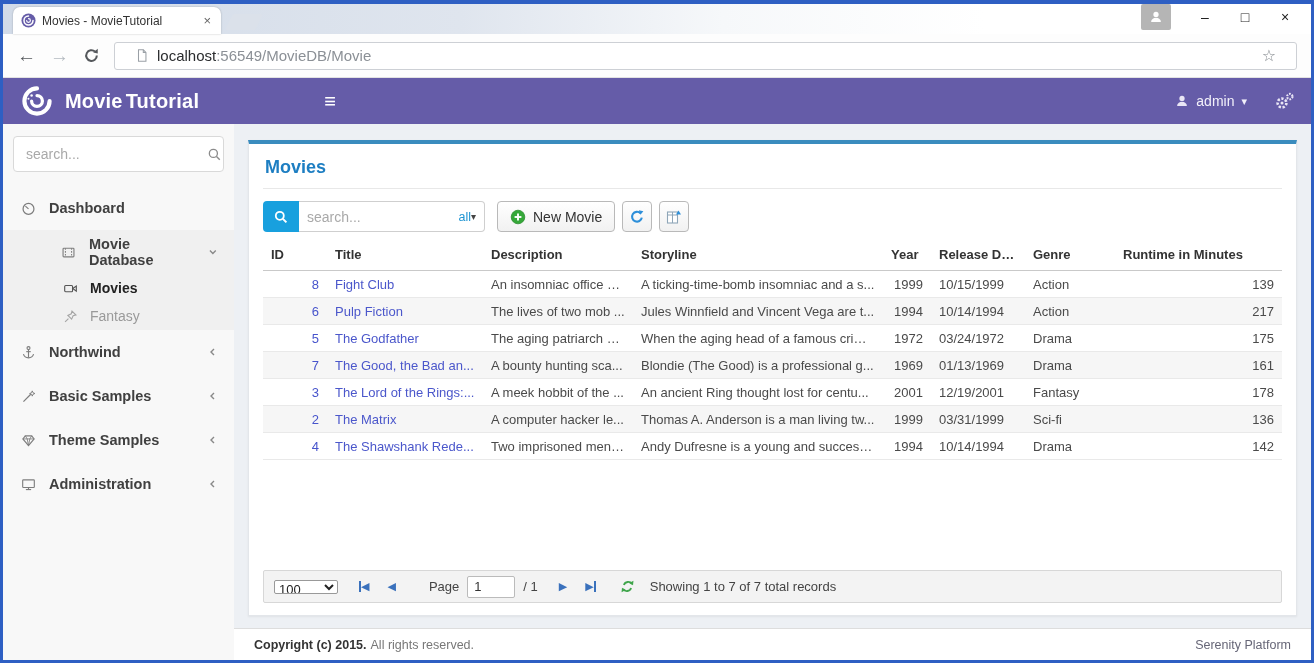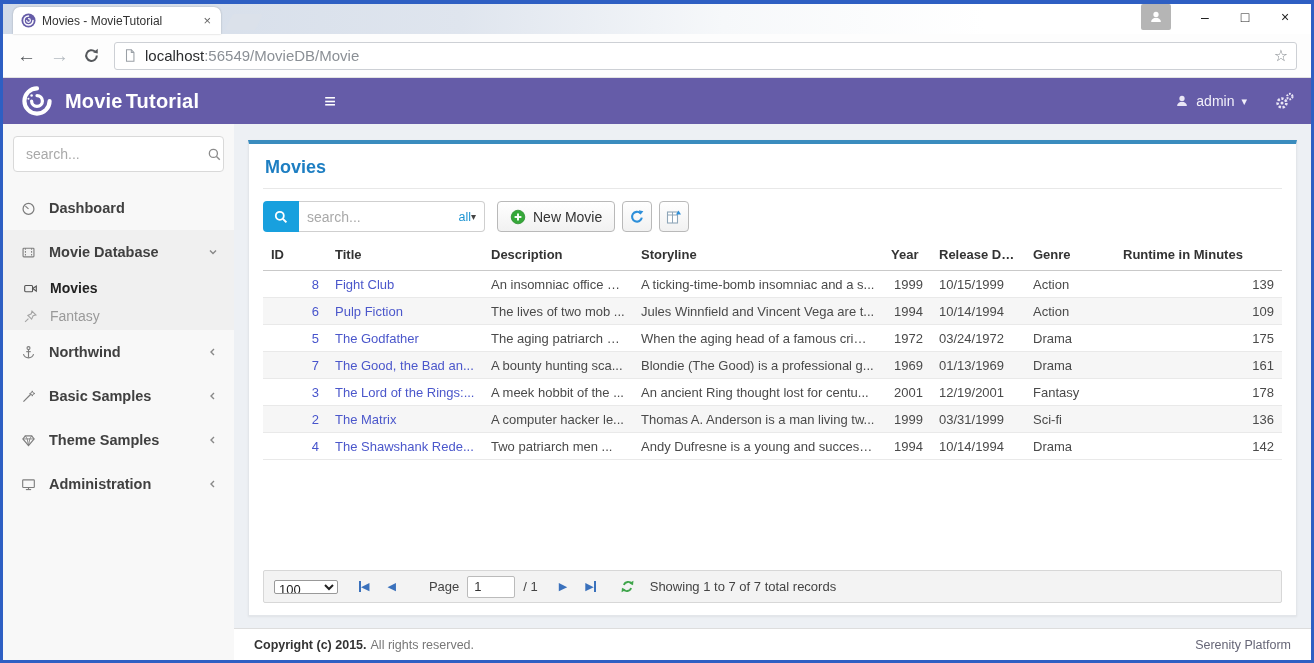--- a/index.html
+++ b/index.html
@@ -17,21 +17,21 @@
   .newtab { width:30px; height:16px; background:#dbe1ea; margin:0 0 4px 8px; transform:skewX(-25deg); border-radius:2px; }
   .winctl { position:absolute; right:6px; top:0; display:flex; align-items:center; gap:0; }
   .profile-btn { width:30px; height:26px; background:#b5b5b5; border-radius:2px; display:flex; align-items:center;
                  justify-content:center; margin-right:14px; cursor:pointer; }
   .ctl { width:40px; text-align:center; font-size:14px; color:#222; padding:3px 0; cursor:pointer; }
   .btoolbar { height:44px; background:#fdfdfd; border-bottom:1px solid #e2e2e2; display:flex; align-items:center;
               padding:0 14px; gap:14px; flex:none; }
   .navarrow { font-size:19px; font-weight:bold; color:#55585c; cursor:pointer; line-height:1; }
   .navarrow.fwd { color:#b4bac0; }
   .urlbox { flex:1; height:28px; border:1px solid #cdd0d5; border-radius:3px; background:#fff; display:flex;
-            align-items:center; padding:0 8px; gap:8px; }
+            align-items:center; padding:0 20px; gap:8px; }
   .urltext { font-size:15px; color:#2a2c2e; }
   .urltext .rest { color:#8b9096; }
   .star { margin-left:auto; font-size:16px; color:#868b90; cursor:pointer; }
 
   
   .appheader { height:46px; background:#655ca8; display:flex; align-items:center; padding:6px 16px; flex:none; color:#fff; }
   .logo { width:36px; height:36px; margin-right:10px; }
   .brand { font-size:20px; font-weight:bold; letter-spacing:.2px; display:flex; gap:3px; }
   .hamburger { margin-left:125px; font-size:20px; cursor:pointer; color:#fff; }
   .hdr-right { margin-left:auto; display:flex; align-items:center; gap:26px; }
@@ -43,21 +43,21 @@
   .bodyrow { flex:1; display:flex; min-height:0; }
   .sidebar { width:231px; background:#f8f8f8; flex:none; padding-top:12px; }
   .sb-search { margin:0 10px 14px; height:36px; border:1px solid #d9d9d9; border-radius:4px; background:#fff;
                display:flex; align-items:center; padding:0 12px; }
   .sb-search input { border:none; outline:none; flex:1; font-size:14px; color:#444; background:transparent;
                      font-family:inherit; }
   .sb-search input::placeholder { color:#a9a9a9; }
   .nav-item { display:flex; align-items:center; height:44px; padding:0 16px 0 18px; gap:13px; font-size:14.5px;
               font-weight:600; color:#404040; cursor:pointer; }
   .nav-item .chev { margin-left:auto; }
-  .nav-group { background:#f0f0f0; }
+  .nav-group { background:#f0f0f0;padding-left:40px; }
   .nav-sub { display:flex; align-items:center; height:28px; padding:0 16px 0 20px; gap:12px; font-size:14px;
              cursor:pointer; }
   .nav-sub.active { font-weight:700; color:#222; }
   .nav-sub.muted { color:#9a9a9a; }
   .icon14 { width:15px; height:15px; flex:none; }
 
   .rightcol { flex:1; display:flex; flex-direction:column; background:#edf0f4; min-width:0; }
   .content { flex:1; padding:16px 14px 0; display:flex; flex-direction:column; }
   .panel { background:#fff; border:1px solid #e3e6ea; border-top:4px solid #3a8cbe; height:476px;
            padding:0 14px; display:flex; flex-direction:column; box-shadow:0 1px 2px rgba(0,0,0,.06); }
@@ -369,21 +369,21 @@
                   <td class="num">139</td>
                 </tr>
                 <tr class="even">
                   <td class="num id-cell">6</td>
                   <td><a class="link" href="#">Pulp Fiction</a></td>
                   <td>The lives of two mob ...</td>
                   <td>Jules Winnfield and Vincent Vega are t...</td>
                   <td class="num">1994</td>
                   <td>10/14/1994</td>
                   <td>Action</td>
-                  <td class="num">109</td>
+                  <td class="num">217</td>
                 </tr>
                 <tr>
                   <td class="num id-cell">5</td>
                   <td><a class="link" href="#">The Godfather</a></td>
                   <td>The aging patriarch of...</td>
                   <td>When the aging head of a famous crim...</td>
                   <td class="num">1972</td>
                   <td>03/24/1972</td>
                   <td>Drama</td>
                   <td class="num">175</td>
@@ -414,21 +414,21 @@
                   <td>A computer hacker le...</td>
                   <td>Thomas A. Anderson is a man living tw...</td>
                   <td class="num">1999</td>
                   <td>03/31/1999</td>
                   <td>Sci-fi</td>
                   <td class="num">136</td>
                 </tr>
                 <tr>
                   <td class="num id-cell">4</td>
                   <td><a class="link" href="#">The Shawshank Rede...</a></td>
-                  <td>Two patriarch men ...</td>
+                  <td>Two imprisoned men ...</td>
                   <td>Andy Dufresne is a young and success...</td>
                   <td class="num">1994</td>
                   <td>10/14/1994</td>
                   <td>Drama</td>
                   <td class="num">142</td>
                 </tr>
               </tbody>
           </table>
 
           <div class="spacer"></div>

